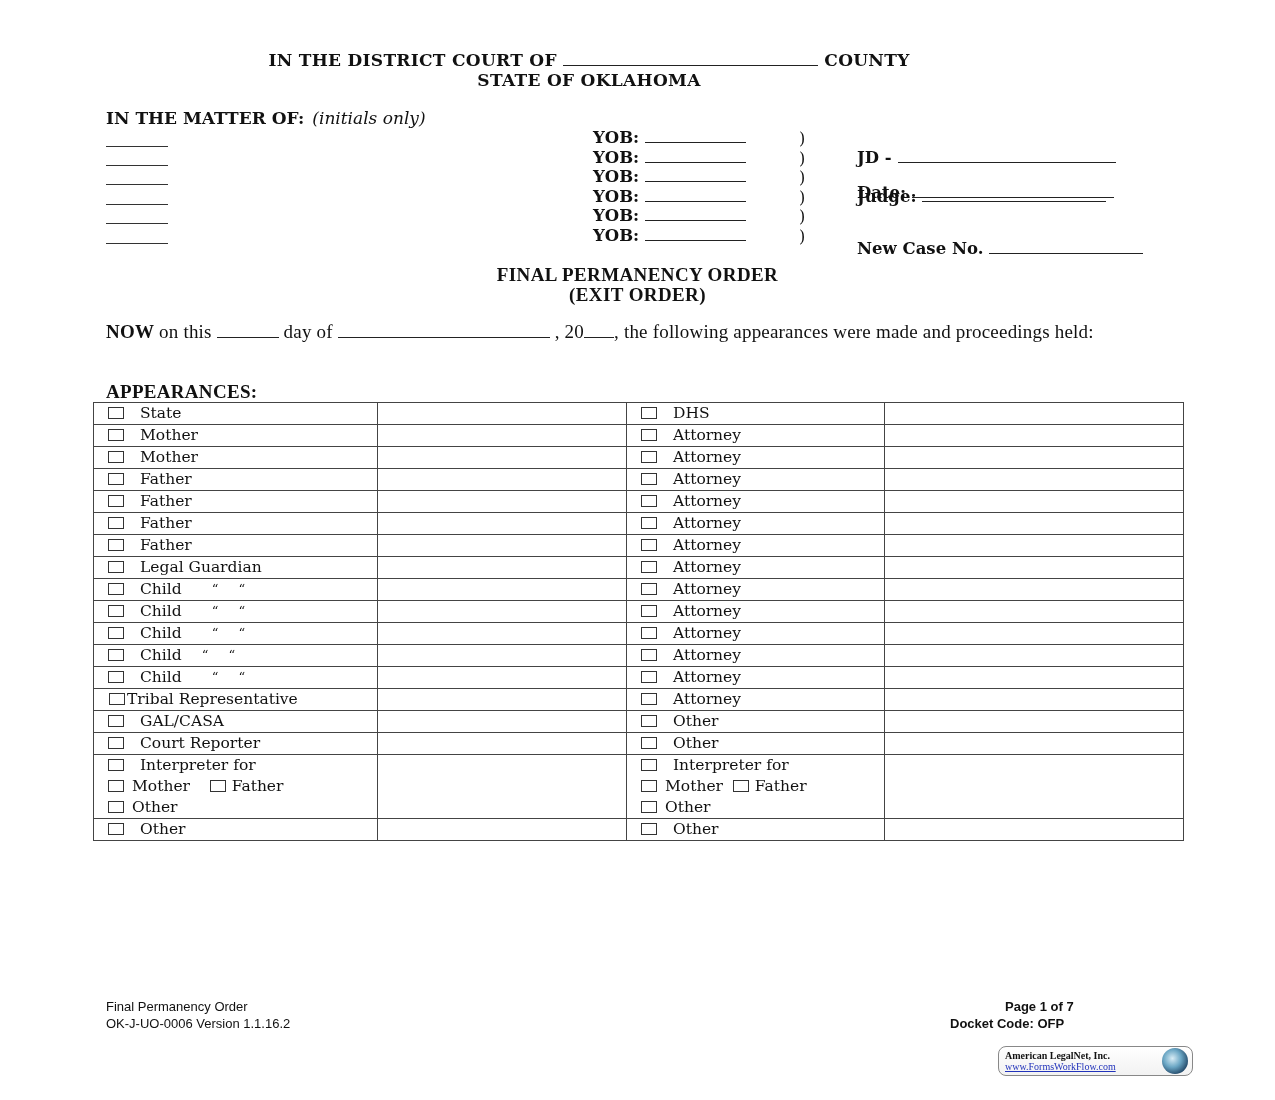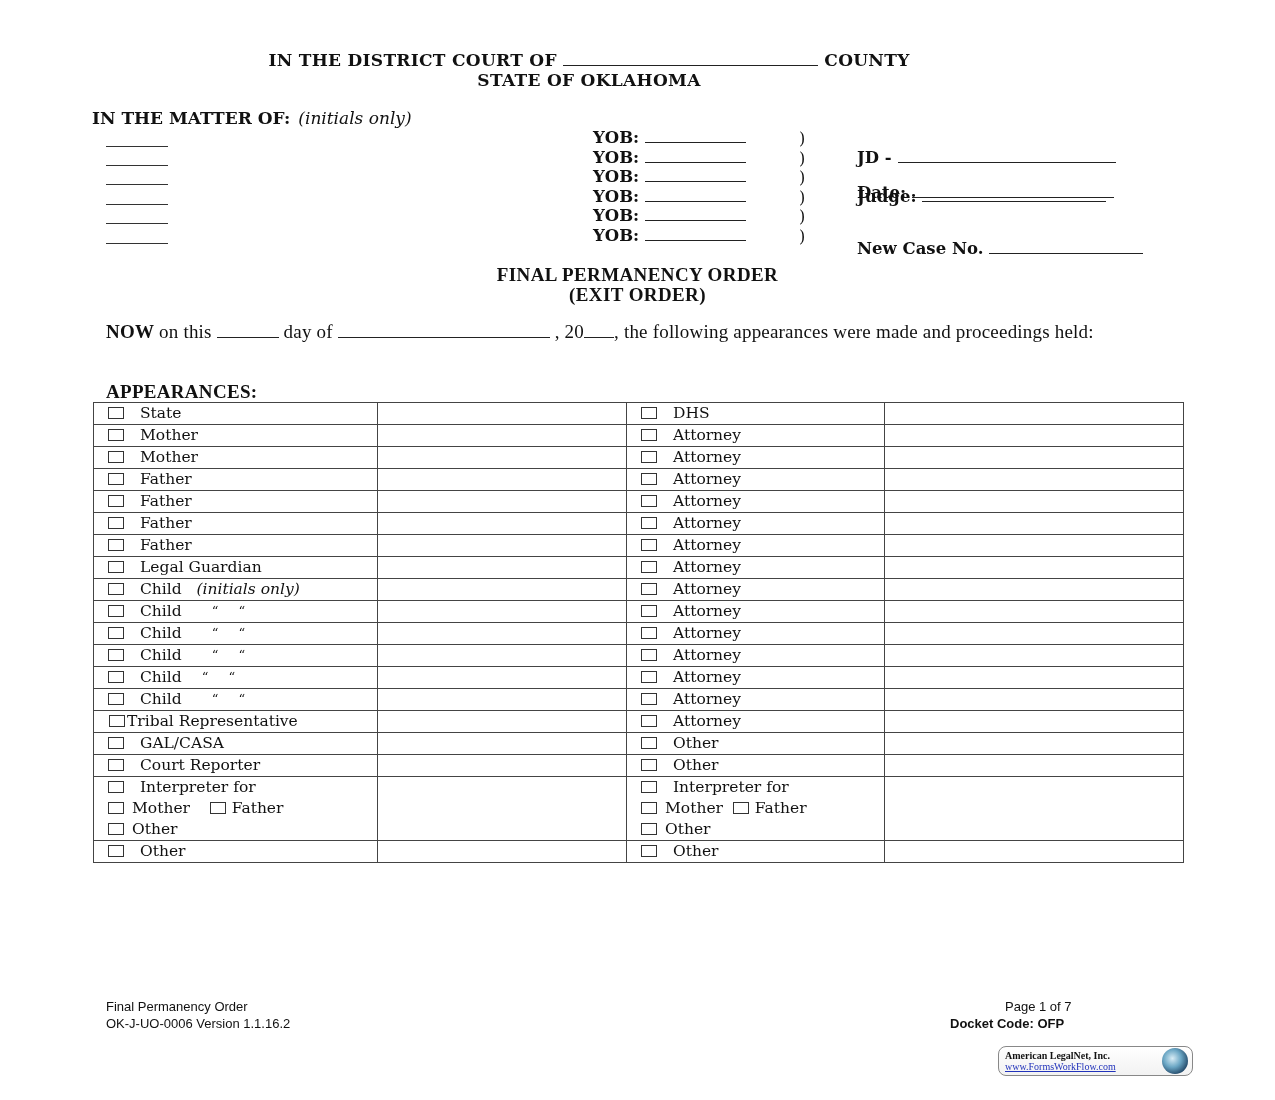--- a/index.html
+++ b/index.html
@@ -6,21 +6,21 @@
   body {
     width: 1275px; height: 1100px; position: relative; overflow: hidden;
     font-family: "DejaVu Serif", "Liberation Serif", serif;
     color: #111;
   }
   .abs { position: absolute; }
   .bold { font-weight: bold; }
   .uline { display: inline-block; border-bottom: 1.3px solid #222; height: 14px; vertical-align: baseline; }
 
   .hdr { left: 0; width: 1178px; text-align: center; font-size: 17px; font-weight: bold; letter-spacing: 0.3px; }
-  .matter { left: 92px; top: 108px; font-size: 17px; }
+  .matter { left: 106px; top: 108px; font-size: 17px; }
   .matter .it { font-style: italic; font-weight: normal; margin-left: 8px; }
   .init-line { left: 106px; width: 62px; border-bottom: 1.3px solid #333; height: 0; }
   .yob { left: 593px; font-size: 16.5px; font-weight: bold; }
   .yob .blank { display: inline-block; width: 101px; border-bottom: 1.3px solid #222; height: 12px; margin-left: 6px; }
   .paren { left: 799px; font-size: 16px; }
   .rfield { left: 857px; font-size: 16.5px; font-weight: bold; }
   .rfield .blank { display: inline-block; border-bottom: 1.3px solid #222; height: 12px; margin-left: 6px; }
 
   .title { left: 0; width: 1275px; text-align: center; font-family: "Liberation Serif", serif; font-weight: bold; font-size: 19px; letter-spacing: 0.4px; }
   .now { left: 106px; top: 322px; width: 1060px; font-family: "Liberation Serif", serif; font-size: 19px; line-height: 20px; letter-spacing: 0.2px; }
@@ -152,26 +152,20 @@
       <td><span class="cb"></span><span>Attorney</span></td>
       <td class="entry"></td>
     </tr>
     <tr>
       <td><span class="cb"></span><span>Legal Guardian</span></td>
       <td class="entry"></td>
       <td><span class="cb"></span><span>Attorney</span></td>
       <td class="entry"></td>
     </tr>
     <tr>
-      <td><span class="cb"></span><span>Child</span>&nbsp;&nbsp;&nbsp;<span class="it">(initials only)</span></td>
-      <td class="entry"></td>
-      <td><span class="cb"></span><span>Attorney</span></td>
-      <td class="entry"></td>
-    </tr>
-    <tr>
       <td><span class="cb"></span><span>Child</span><span class="ditto">“ “</span></td>
       <td class="entry"></td>
       <td><span class="cb"></span><span>Attorney</span></td>
       <td class="entry"></td>
     </tr>
     <tr>
       <td><span class="cb"></span><span>Child</span><span class="ditto">“ “</span></td>
       <td class="entry"></td>
       <td><span class="cb"></span><span>Attorney</span></td>
       <td class="entry"></td>
@@ -230,20 +224,20 @@
       <td><span class="cb"></span><span>Other</span></td>
       <td class="entry"></td>
       <td><span class="cb"></span><span>Other</span></td>
       <td class="entry"></td>
     </tr>
   </tbody>
 </table>
 
 <div class="abs foot-l" style="top:999px;">Final Permanency Order</div>
 <div class="abs foot-l" style="top:1016px;">OK-J-UO-0006 Version 1.1.16.2</div>
-<div class="abs foot-r" style="top:999px; left:1005px;">Page 1 of 7</div>
+<div class="abs foot-r" style="top:999px; left:1005px;font-weight:bold;">Page 1 of 7</div>
 <div class="abs foot-r bold" style="top:1016px; left:950px;">Docket Code: OFP</div>
 
 <div class="abs logo">
   <span class="name">American LegalNet, Inc.</span>
   <span class="url">www.FormsWorkFlow.com</span>
   <span class="globe"></span>
 </div>
 
 </body></html>

